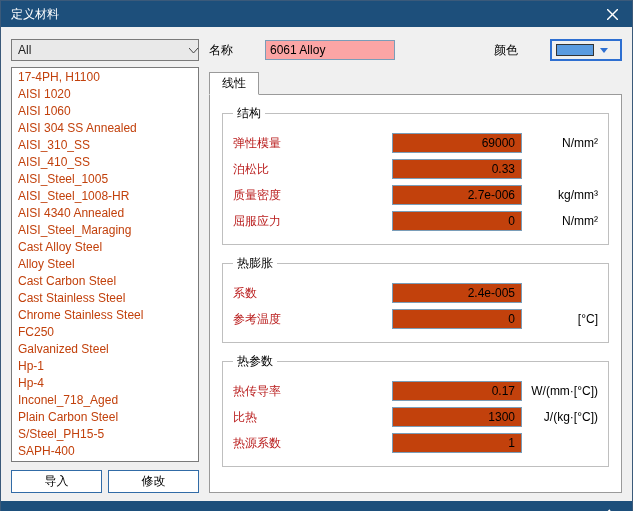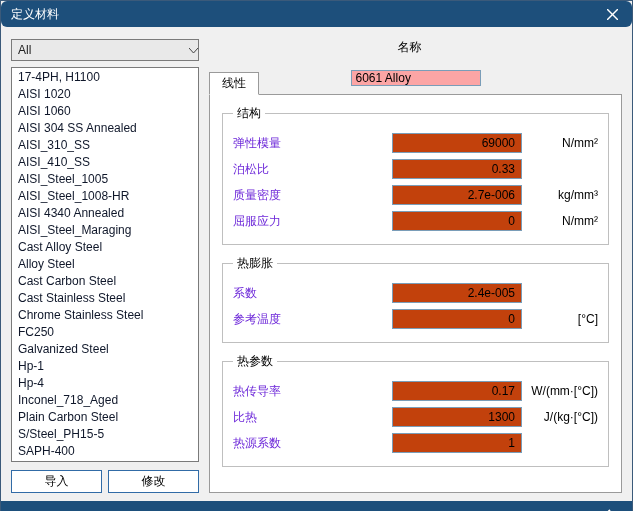--- a/index.html
+++ b/index.html
@@ -1,43 +1,43 @@
 <!DOCTYPE html>
 <html><head>
 <meta charset="utf-8">
 <style>
   * { box-sizing: border-box; font-family: "Microsoft YaHei", "Segoe UI", Tahoma, sans-serif; font-size: 12px; }
   body { margin: 0; background: #fff; }
   .window { width: 633px; height: 511px; border: 1px solid #3b5a7a; display: flex; flex-direction: column; background: #f0f0f0; }
-  .titlebar { height: 26px; background: #1d4f7b; color: #fff; display: flex; align-items: center; padding: 0 0 0 10px; border-radius: 6px; }
+  .titlebar { height: 26px; background: #1d4f7b; color: #fff; display: flex; align-items: center; padding: 0 0 0 10px; }
   .titlebar .title { flex: 1; font-size: 12px; }
   .titlebar .close { width: 40px; height: 26px; display: flex; align-items: center; justify-content: center; cursor: pointer; }
   .titlebar .close svg { width: 11px; height: 11px; stroke: #fff; stroke-width: 1.4; }
   .body { flex: 1; display: flex; padding: 12px 10px 8px 10px; gap: 10px; background: #f0f0f0; }
   .left { width: 188px; display: flex; flex-direction: column; }
   .combo { height: 22px; border: 1px solid #7a7a7a; background: #e9e9e9; display: flex; align-items: center; padding: 0 0 0 6px; color: #222; }
   .combo .arrow { margin-left: auto; }
   .listbox { flex: 1; margin-top: 6px; border: 1px solid #7a7a7a; background: #fff; overflow-y: scroll; padding: 1px 0; }
-  .listbox .item { padding: 0 6px; height: 17px; line-height: 17px; color: #0f172a; white-space: nowrap; cursor: default; }
+  .listbox .item { padding: 0 6px; height: 17px; line-height: 17px; color: #c2410c; white-space: nowrap; cursor: default; }
   .left-btns { display: flex; gap: 6px; margin-top: 8px; }
   .btn { height: 23px; border: 1px solid #316ba6; background: #fff; color: #000; display: flex; align-items: center; justify-content: center; cursor: pointer; }
   .left-btns .btn { flex: 1; }
   .right { flex: 1; display: flex; flex-direction: column; }
-  .toprow { display: flex; align-items: center; height: 22px; gap: 14px; flex-direction: column; }
+  .toprow { display: flex; align-items: center; height: 22px; gap: 20px; }
   .toprow .lbl { width: 36px; color: #000; }
   .toprow input.name { width: 130px; height: 20px; border: 1px solid #7a9db8; background: #fca5a5; padding: 0 4px; }
   .colorbtn { width: 72px; height: 22px; border: 2px solid #2e6fd1; display: flex; align-items: center; padding: 0 4px; gap: 6px; cursor: pointer; background: #f0f0f0; }
   .swatch { width: 38px; height: 12px; background: #5a9be0; border: 1px solid #333; }
   .tabrow { margin-top: 10px; display: flex; }
   .tab { border: 1px solid #9a9a9a; border-bottom: 1px solid #fff; background: #fff; padding: 2px 12px; position: relative; top: 1px; cursor: pointer; }
   .tabpanel { border: 1px solid #9a9a9a; background: #fff; flex: 1; padding: 10px 12px 12px 12px; display: flex; flex-direction: column; gap: 10px; }
   fieldset.group { border: 1px solid #bfbfbf; padding: 8px 10px 10px 10px; margin: 0; }
   fieldset.group legend { padding: 0 4px; color: #000; }
   .row { display: flex; align-items: center; height: 26px; }
-  .row .rlabel { width: 78px; color: #6d28d9; }
+  .row .rlabel { width: 78px; color: #b91c1c; }
   .row input.val { width: 130px; height: 20px; border: 1px solid #7a9db8; background: #c2410c; text-align: right; padding: 0 6px; margin-left: auto; }
   .row .unit { width: 76px; padding-left: 8px; color: #000; text-align: right; }
   .footer { height: 36px; background: #1d4f7b; display: flex; align-items: center; justify-content: flex-end; padding-right: 4px; }
   .ok { width: 54px; height: 30px; display: flex; align-items: center; justify-content: center; cursor: pointer; }
   .ok svg { stroke: #fff; stroke-width: 1.8; fill: none; width: 22px; height: 16px; }
   ::-webkit-scrollbar { width: 17px; }
   ::-webkit-scrollbar-track { background: #f0f0f0; }
   ::-webkit-scrollbar-thumb { background: #cdcdcd; border: 1px solid #a8a8a8; }
 </style>
 </head>

